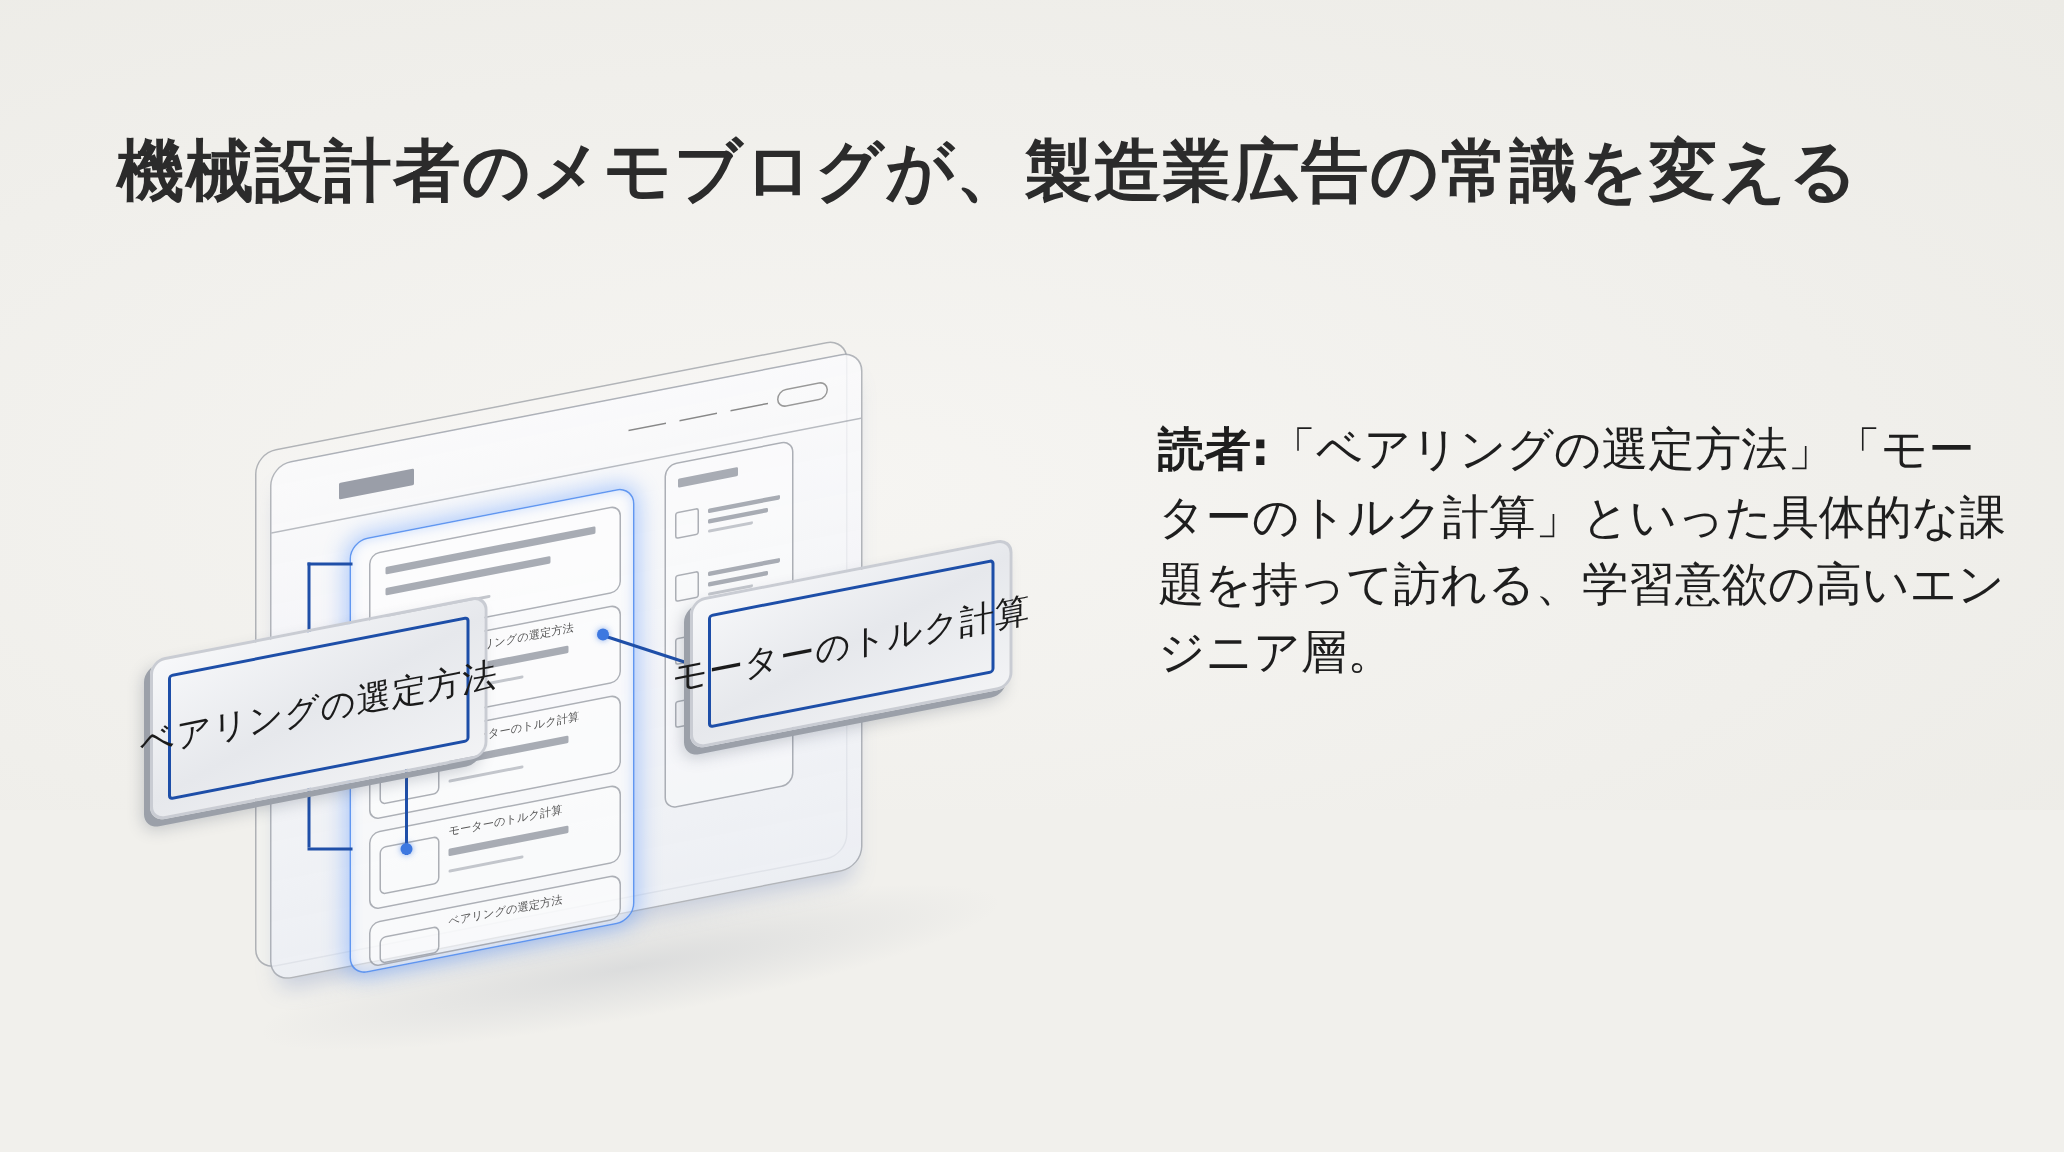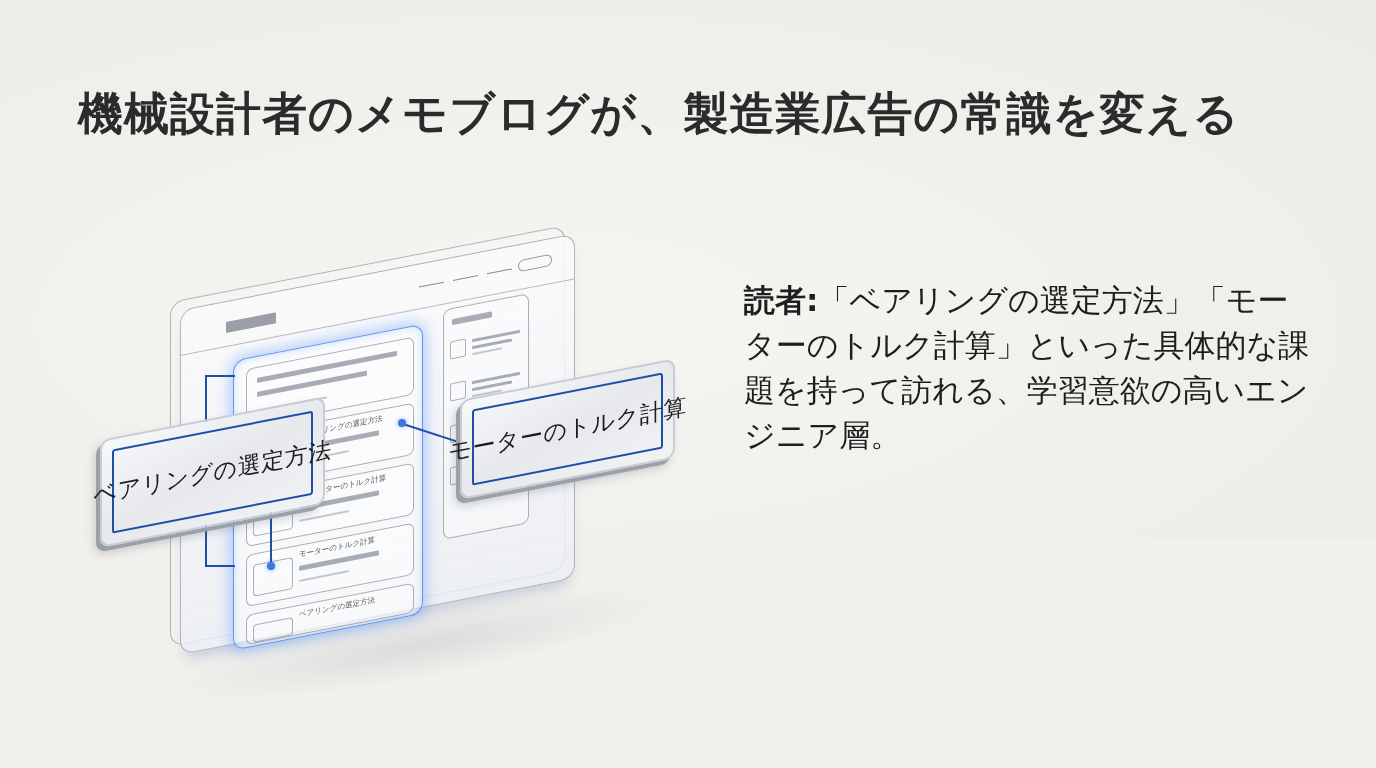--- a/index.html
+++ b/index.html
@@ -12,21 +12,21 @@
     .slide { position: relative; width: 1376px; height: 540px;
       background: radial-gradient(ellipse at 40% 60%, #f6f5f2 0%, #f0efeb 60%, #ecebe6 100%); }
 
     .title {
       position: absolute; left: 78px; top: 84px; width: 1240px;
       font-size: 45px; font-weight: bold; letter-spacing: 1px;
       color: #2b2b2b; white-space: nowrap;
     }
 
     
-    .desc { position: absolute; left: 744px; width: 570px; font-size: 31px; line-height: 45px; color: #1e1e1e; }
+    .desc { position: absolute; left: 772px; width: 570px; font-size: 31px; line-height: 45px; color: #1e1e1e; }
     .desc.reader { top: 278px; }
     .desc.value { top: 506px; }
     .desc b { font-weight: bold; }
 
     
     .illus { position: absolute; left: 90px; top: 210px; width: 620px; height: 480px; }
     .shadow {
       position: absolute; left: 80px; top: 400px; width: 500px; height: 70px;
       background: radial-gradient(ellipse at center, rgba(120,130,150,0.18) 0%, rgba(120,130,150,0) 70%);
       transform: skewY(-10deg);

